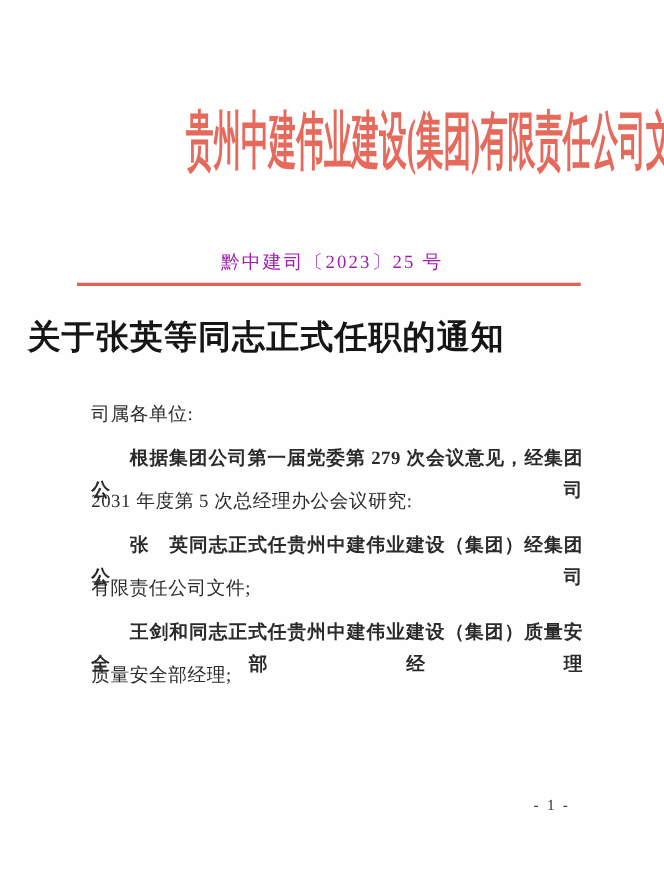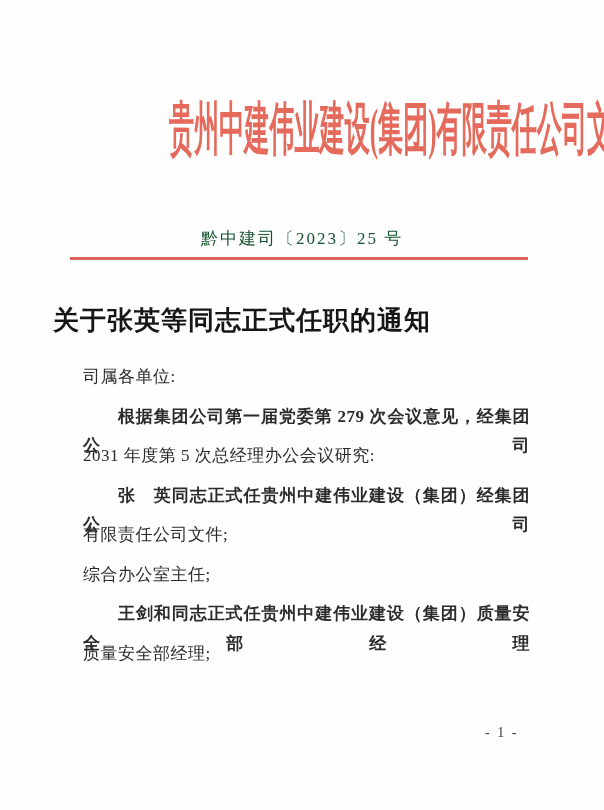--- a/index.html
+++ b/index.html
@@ -29,43 +29,42 @@
     letter-spacing: 0;
   }
   .doc-number {
     position: absolute;
     top: 227px;
     left: 0;
     width: 604px;
     text-align: center;
     font-size: 17px;
     letter-spacing: 2px;
-    color: #14532d;
+    color: #a21caf;
   }
   .red-divider {
     position: absolute;
     top: 257px;
     left: 70px;
     width: 458px;
     height: 3px;
     background: var(--divider-red, #d7655a);
     border: none;
     margin: 0;
   }
   .doc-title {
     position: absolute;
     top: 286px;
     left: 0;
     width: 484px;
     text-align: center;
-    font-size: 26px;
+    font-size: 30px;
     font-weight: bold;
     letter-spacing: 1px;
     color: #161616;
-    margin-top: 17px;
   }
   .document-body {
     position: absolute;
     top: 352px;
     left: 83px;
     width: 447px;
     font-size: 17px;
     color: #2b2b2b;
   }
   .body-line {
@@ -101,20 +100,19 @@
   <hr class="red-divider">
 
   <div class="doc-title">关于张英等同志正式任职的通知</div>
 
   <div class="document-body">
       <div class="body-line">司属各单位:</div>
       <div class="body-line indent justify">根据集团公司第一届党委第 279 次会议意见，经集团公司</div>
       <div class="body-line">2031 年度第 5 次总经理办公会议研究:</div>
       <div class="body-line indent justify">张　英同志正式任贵州中建伟业建设（集团）经集团公司</div>
       <div class="body-line">有限责任公司文件;</div>
-      <div class="body-line">综合办公室主任;</div>
       <div class="body-line indent justify">王剑和同志正式任贵州中建伟业建设（集团）质量安全部经理</div>
       <div class="body-line">质量安全部经理;</div>
     </div>
 
   <div class="page-number">- 1 -</div>
 
 </div>
 
 </body></html>

